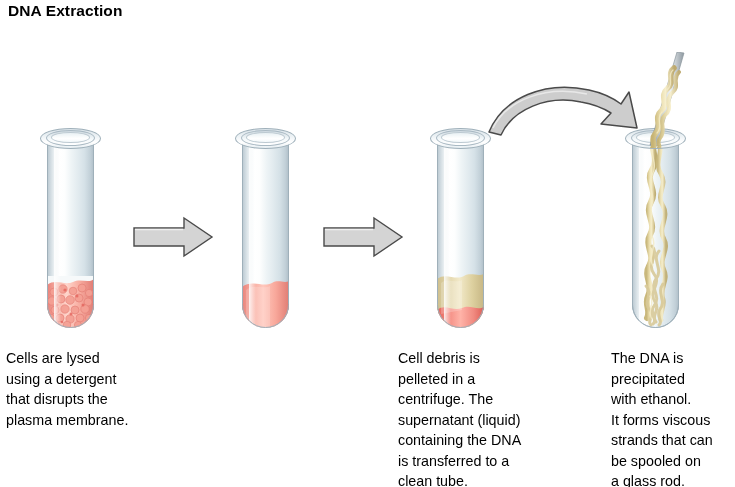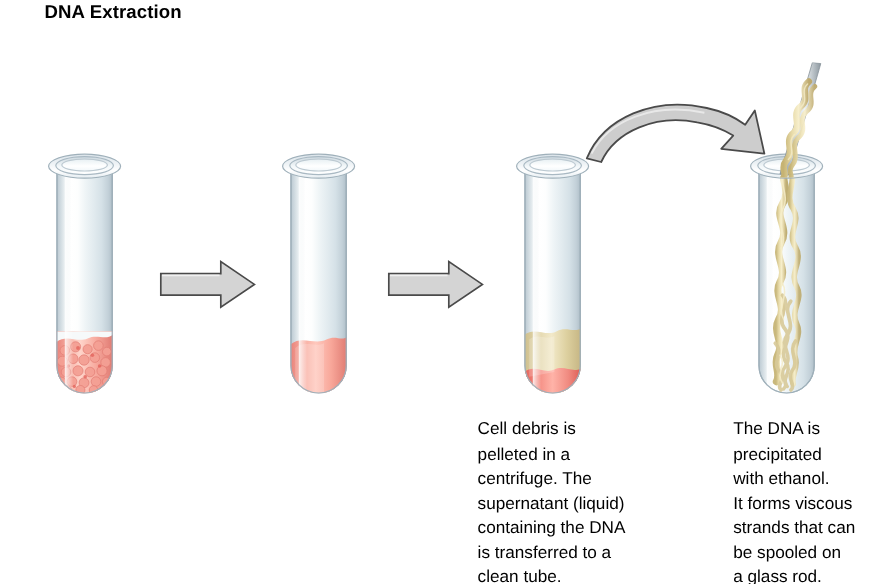--- a/index.html
+++ b/index.html
@@ -9,21 +9,20 @@
     font-family:"Liberation Sans", sans-serif;
     overflow:hidden;
     position:relative;
   }
   #figure{position:absolute;inset:0;}
 
   .title{
     position:absolute;left:8px;top:2px;
     font-size:15.5px;font-weight:bold;color:#000;
     letter-spacing:0.1px;
-    margin-left:29px;
   }
 
   
   .tube{position:absolute;}
   .tube-body{
     position:absolute;left:0;top:0;
     width:100%;height:100%;
     border-radius:6px 6px 26px 26px;
     background:linear-gradient(to right,
       #b8c6cf 0%, #c8d4db 5%, #eef3f5 16%, #ffffff 27%,
@@ -290,20 +289,24 @@
     <g fill="none" stroke="url(#dnaG2)" stroke-width="4" stroke-linecap="round" opacity="0.95">
       <path d="M49 20 C41 27, 51 34, 42 41 C34 48, 44 56, 35 63
                C28 70, 37 78, 30 86 C26 91, 31 94, 29 96"></path>
     </g>
     <g fill="none" stroke="#f4ecc8" stroke-width="1.2" stroke-linecap="round" opacity="0.8">
       <path d="M43 18 C36 24, 45 31, 37 38"></path>
       <path d="M32 60 C25 67, 34 74, 27 81"></path>
     </g>
   </svg>
 
+  <div class="caption" style="left:6px;top:348px;width:180px;">Cells are lysed
+using a detergent
+that disrupts the
+plasma membrane.</div>
   <div class="caption" style="left:398px;top:348px;width:200px;">Cell debris is
 pelleted in a
 centrifuge. The
 supernatant (liquid)
 containing the DNA
 is transferred to a
 clean tube.</div>
   <div class="caption" style="left:611px;top:348px;width:124px;">The DNA is
 precipitated
 with ethanol.

